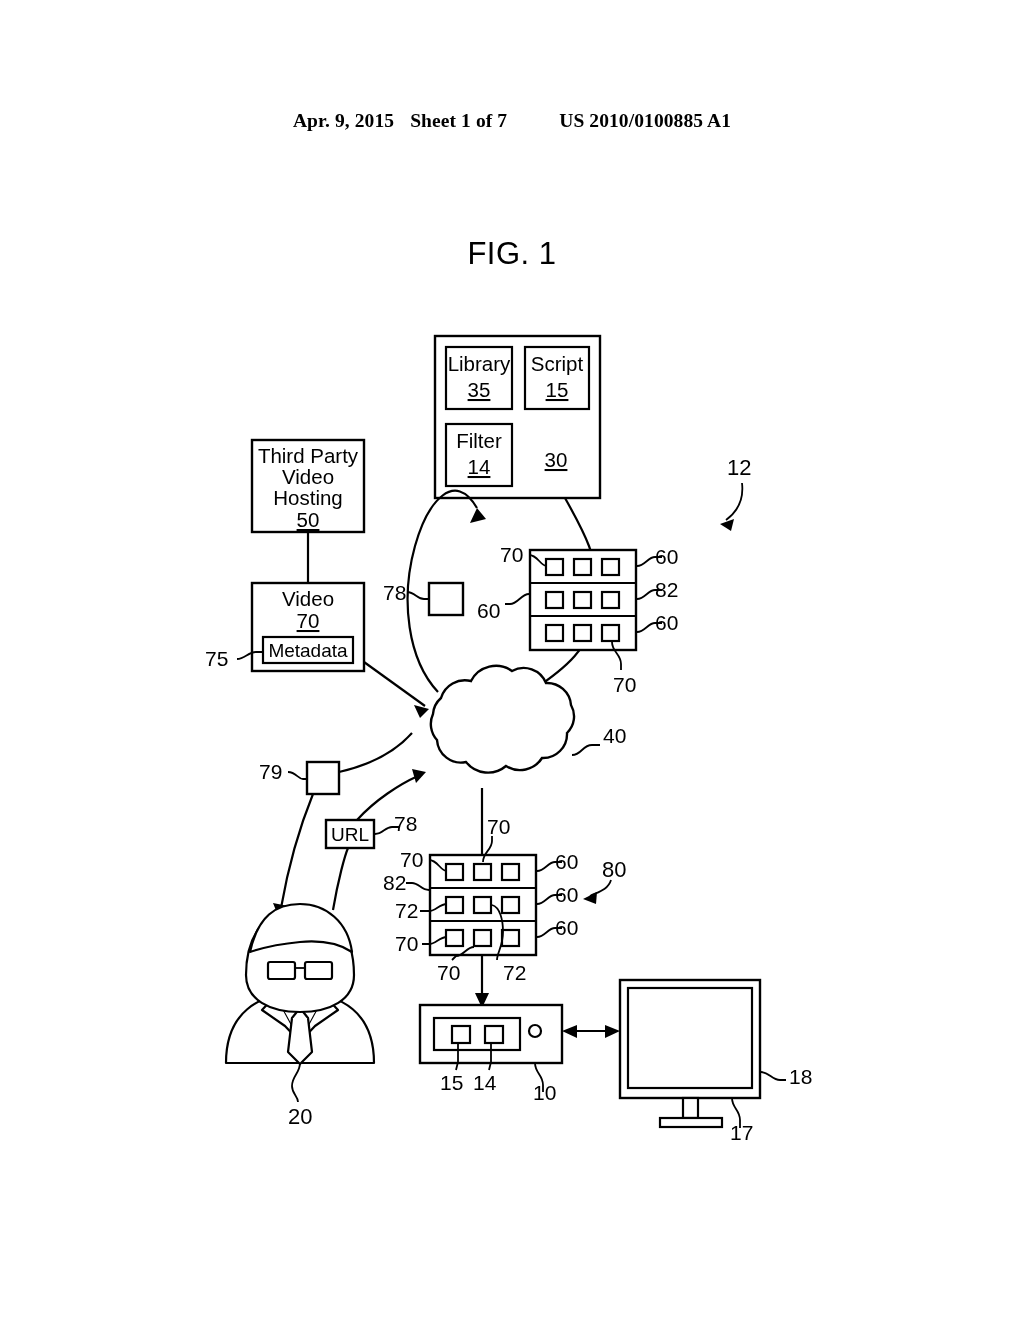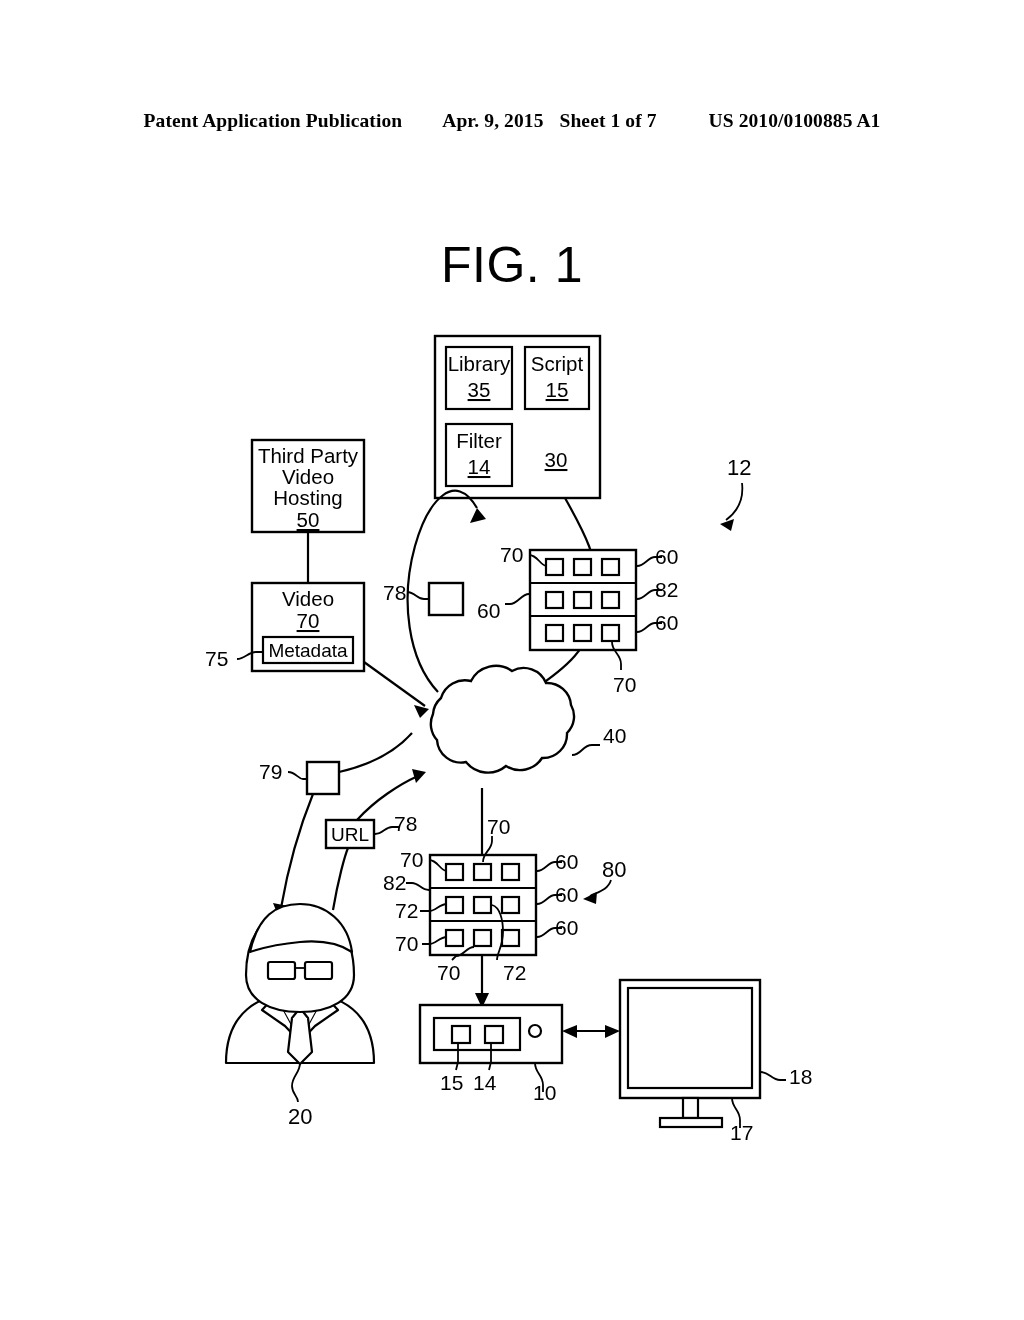--- a/index.html
+++ b/index.html
@@ -42,21 +42,21 @@
   .hdr-sheet { margin-right: 52px; margin-top: 24px; }
   .hdr-num { }
 
   
   .fig-title {
     position: absolute;
     left: 0;
     top: 236px;
     width: 1024px;
     text-align: center;
-    font-size: 50px;
+    font-size: 31px;
     font-family: "Liberation Sans", sans-serif;
     letter-spacing: 0.5px;
   }
 
   
   svg.draw {
     position: absolute;
     left: 0;
     top: 0;
     width: 1024px;
@@ -105,21 +105,20 @@
     text-anchor: middle;
     text-decoration: underline;
   }
 </style>
 </head>
 <body>
 
 <div class="page">
 
   <div class="hdr">
-    <span class="hdr-pub">Patent Application Publication</span>
     <span class="hdr-date">Apr. 9, 2015</span>
     <span class="hdr-sheet">Sheet 1 of 7</span>
     <span class="hdr-num">US 2010/0100885 A1</span>
   </div>
 
   <div class="fig-title">FIG. 1</div>
 
   <svg class="draw" viewBox="0 0 1024 1320">
 
     <line class="ln" x1="308" y1="532" x2="308" y2="583"></line>

